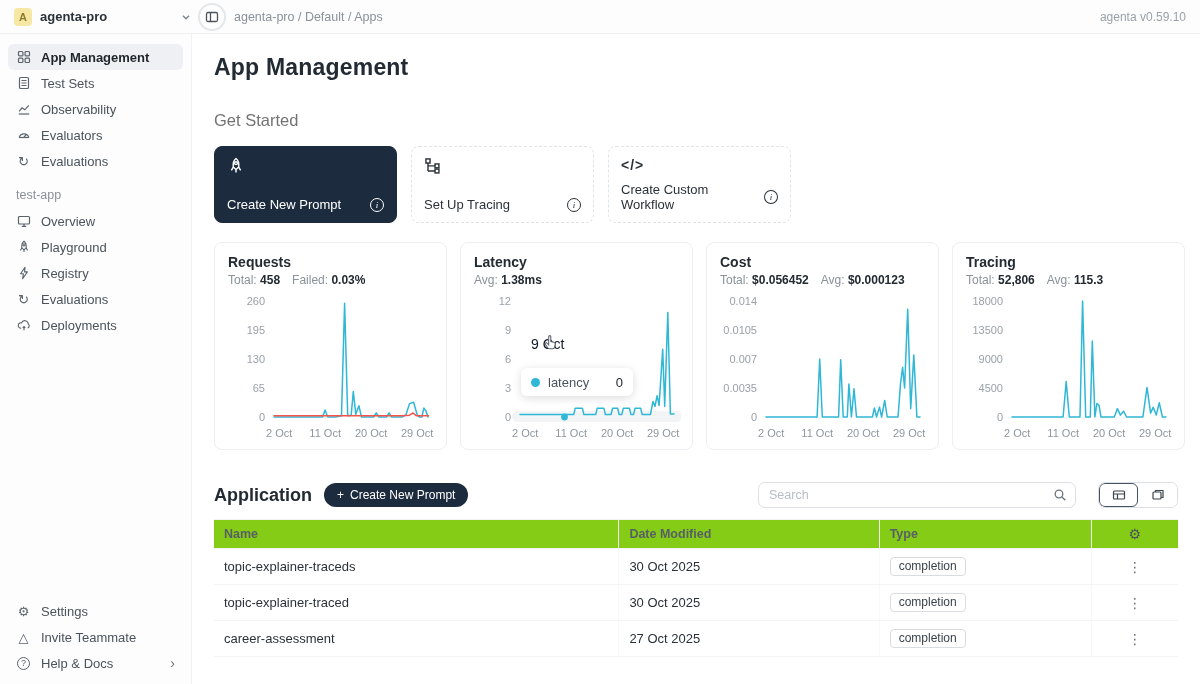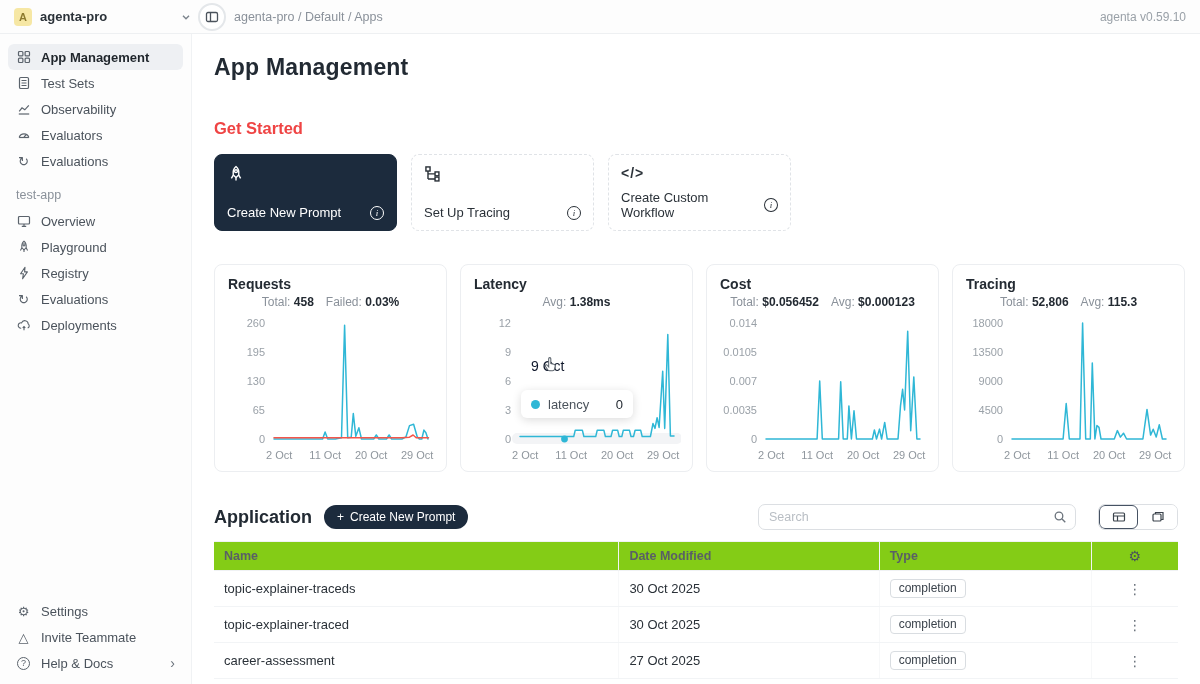--- a/index.html
+++ b/index.html
@@ -32,37 +32,37 @@
   .section-label{ font-size:12.5px; color:#8a919a; margin:14px 0 6px 8px; }
   .side-footer{ margin-top:auto; }
   .spacer{ flex:1; }
   .chev-r{ color:#6b737c; font-size:14px; }
   .q-circle{ width:13px; height:13px; border:1.2px solid #5b636c; border-radius:50%;
     font-size:9px; display:grid; place-items:center; color:#5b636c; }
 
   
   .main{ flex:1; padding:0 22px; overflow:hidden; }
   h1.page-title{ font-size:23px; font-weight:600; color:#222a33; margin-top:20px; letter-spacing:.2px;}
-  h2.section-title{ font-size:16.5px; font-weight:700; color:#ef4444; margin-top:38px; }
+  h2.section-title{ font-size:16.5px; font-weight:400; color:#737373; margin-top:30px; }
 
   .gs-row{ display:flex; gap:14px; margin-top:16px; }
   .gs-card{ width:183px; height:77px; border-radius:8px; padding:10px 12px; position:relative;
     display:flex; flex-direction:column; justify-content:space-between; cursor:pointer;
     border:1px dashed #e0e3e7; background:#fff; color:#2a3138; }
   .gs-card.dark{ background:var(--dark); color:#fff; border:1px solid var(--dark); }
   .gs-label{ font-size:13px; font-weight:500; display:flex; align-items:center; width:100%; }
   .info-circle{ width:14px; height:14px; border:1.2px solid currentColor; border-radius:50%;
     font-size:9px; display:grid; place-items:center; margin-left:auto; font-style:italic; font-family:"Liberation Serif",serif;}
   .code-glyph{ font-size:14px; font-weight:600; letter-spacing:1px; }
 
-  .charts-row{ display:flex; gap:13px; margin-top:33px; }
+  .charts-row{ display:flex; gap:13px; margin-top:19px; }
   .chart-card{ width:233px; height:208px; border:1px solid #eceef1; border-radius:8px;
     padding:11px 13px; position:relative; background:#fff; }
   .cc-title{ font-size:14px; font-weight:700; color:#242b33; }
-  .cc-stats{ font-size:12px; color:#8a919a; margin-top:3px; display:flex; gap:12px;justify-content:center; }
+  .cc-stats{ font-size:12px; color:#8a919a; margin-top:3px; display:flex; gap:12px; }
   .cc-stats b{ color:#232a32; font-weight:700; }
   .cc-plot{ margin-top:4px; }
 
   .tt-date{ position:absolute; left:70px; top:93px; font-size:14px; color:#0f172a; }
   .tt-cursor{ position:absolute; left:82px; top:92px; color:#5b636c; }
   .tt-box{ position:absolute; left:60px; top:125px; width:112px; height:28px; background:#fff;
     border-radius:6px; box-shadow:0 2px 10px rgba(0,0,0,.14); display:flex; align-items:center;
     gap:8px; padding:0 10px; font-size:13px; }
   .tt-dot{ width:9px; height:9px; border-radius:50%; background:var(--accent); }
   .tt-name{ color:#4b535c; }

